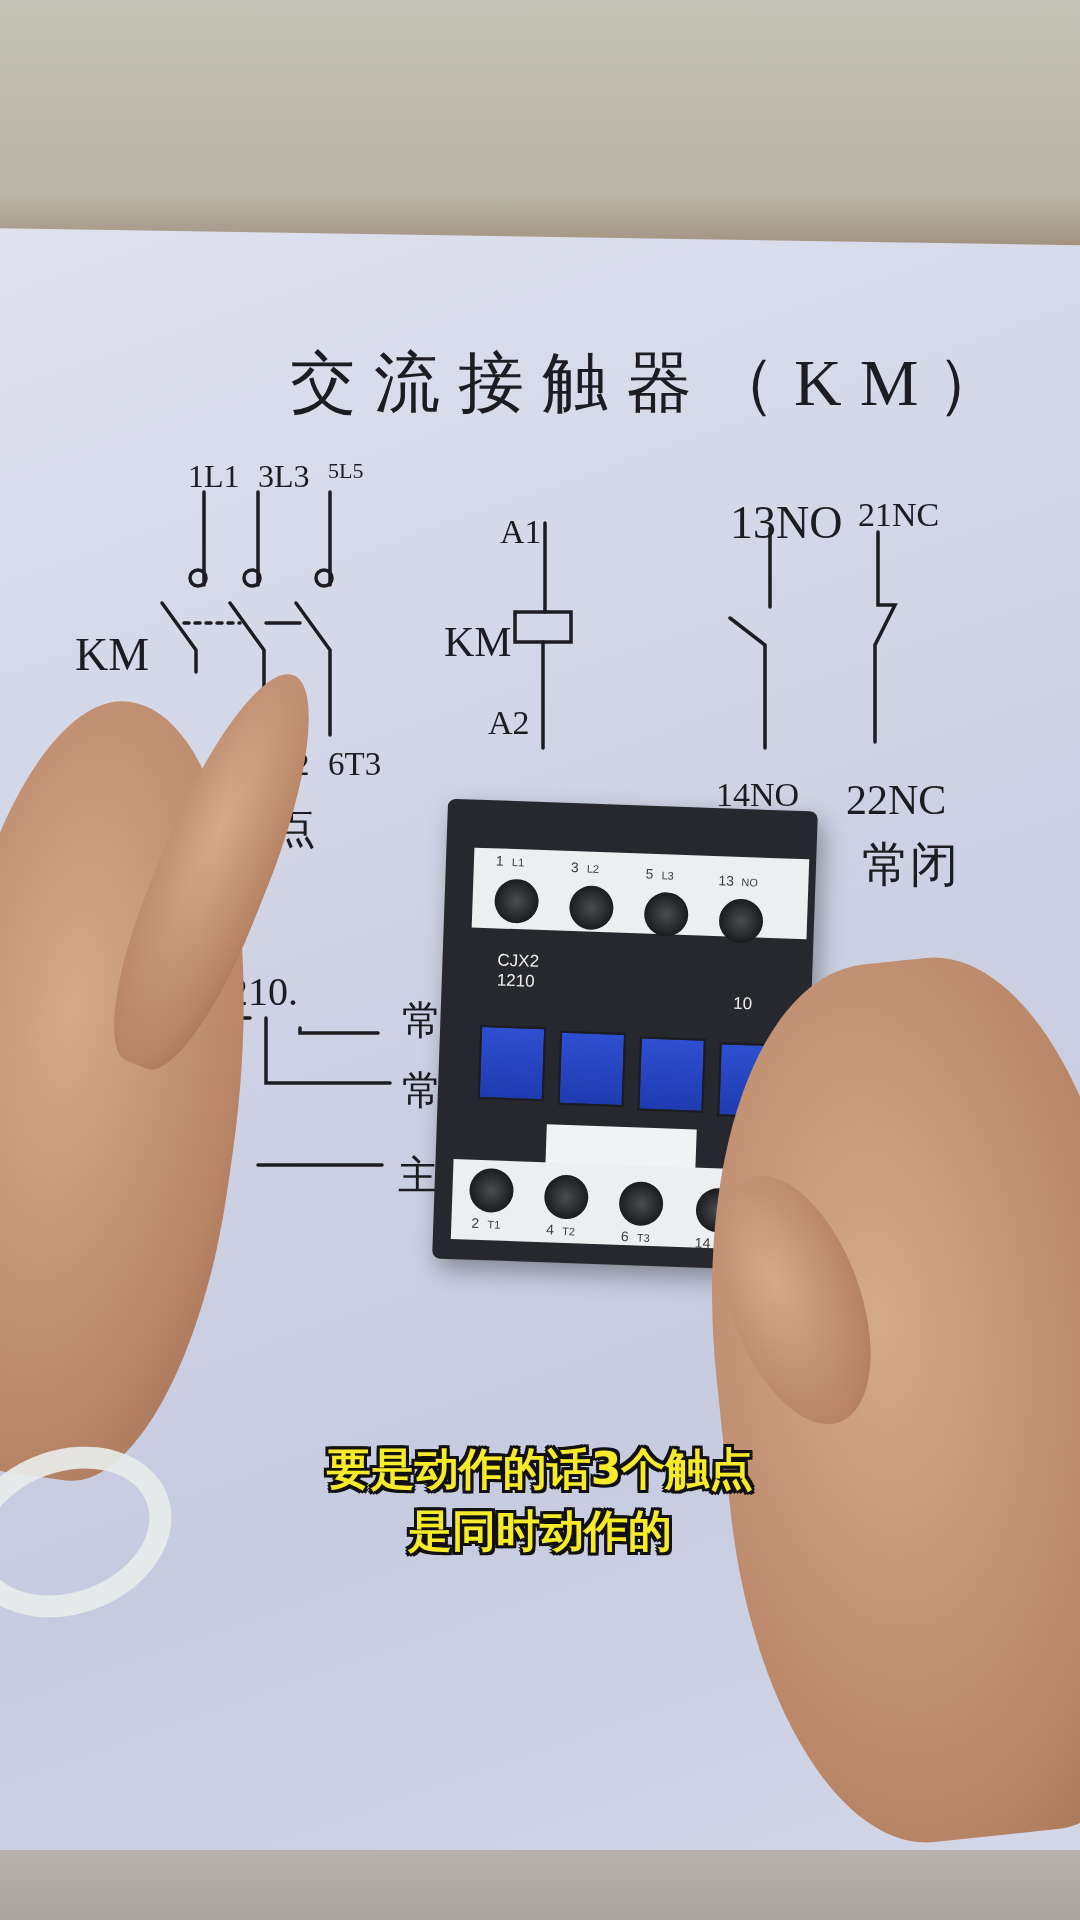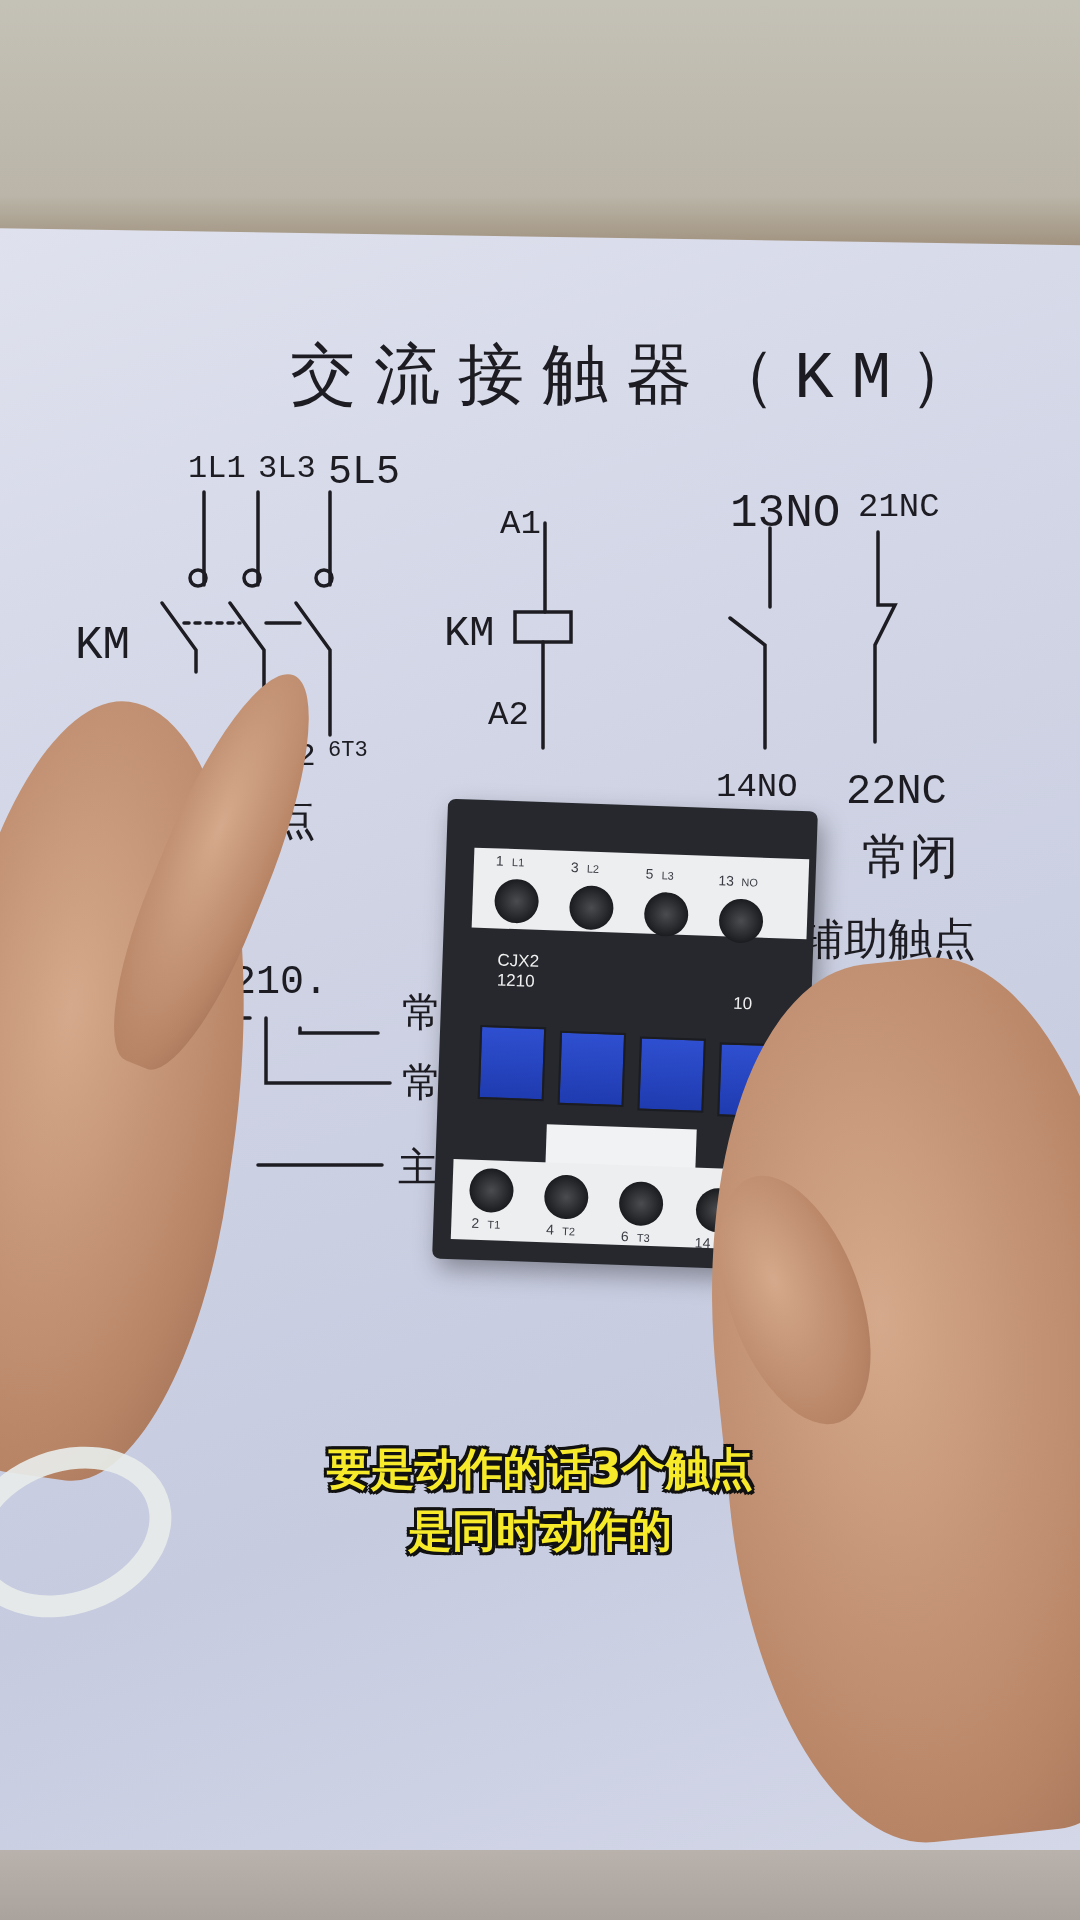--- a/index.html
+++ b/index.html
@@ -5,21 +5,21 @@
   html, body { margin:0; padding:0; }
   body { width:1080px; height:1920px; overflow:hidden; position:relative; background:#bdb8ad; font-family:"DejaVu Sans", sans-serif; }
   .scene { position:absolute; inset:0; overflow:hidden; }
   .wall { position:absolute; left:0; top:0; width:1080px; height:280px;
     background:linear-gradient(180deg,#c4c1b6 0%,#bab5a8 70%,#8f7a62 100%); }
   .paper { position:absolute; left:-20px; top:228px; width:1140px; height:1640px;
     background:linear-gradient(160deg,#dfe1ee 0%,#cfd3e4 40%,#c6cbe0 70%,#d4d8e8 100%);
     transform:rotate(0.9deg); transform-origin:0 0; }
   .table-edge { position:absolute; left:0; top:1850px; width:1080px; height:70px;
     background:linear-gradient(180deg,#b9b1ab,#aaa39d); }
-  .hw { position:absolute; color:#1c1c22; font-family:Liberation Mono, monospace; font-weight:400; white-space:nowrap; }
+  .hw { position:absolute; color:#1c1c22; font-family:Liberation Serif, serif; font-weight:400; white-space:nowrap;margin-top:8px; }
   .hw-title { left:290px; top:330px; font-size:66px; letter-spacing:18px; }
   svg.draw { position:absolute; left:0; top:0; width:1080px; height:1920px; }
   .hand { position:absolute; background:radial-gradient(ellipse at 40% 40%,#d5a98b,#b88466 70%,#9a6b52); }
   .device { position:absolute; left:440px; top:805px; width:370px; height:460px;
     transform:rotate(2deg); }
   .dev-body { position:absolute; inset:0; background:#26282d; border-radius:8px; box-shadow:6px 10px 24px rgba(0,0,0,0.35); }
   .dev-topstrip { position:absolute; left:28px; top:48px; width:335px; height:80px; background:#eceef0; }
   .dev-botstrip { position:absolute; left:18px; top:360px; width:330px; height:80px; background:#eceef0; }
   .dev-mid { position:absolute; left:110px; top:322px; width:150px; height:48px; background:#f1f2f3; }
   .screw { position:absolute; width:44px; height:44px; border-radius:50%; background:radial-gradient(circle,#4a4c50 0%,#1b1c1f 70%); }
@@ -38,36 +38,35 @@
 
 <div class="scene">
   <div class="wall"></div>
   <div class="paper"></div>
   <div class="table-edge"></div>
 
   <div class="hw hw-title">交流接触器（KM）</div>
 
   <div class="hw" style="left:188px;top:450px;font-size:32px;">1L1</div>
   <div class="hw" style="left:258px;top:450px;font-size:32px;">3L3</div>
-  <div class="hw" style="left:328px;top:450px;font-size:40px;">5L5</div>
+  <div class="hw" style="left:328px;top:450px;font-size:22px;">5L5</div>
   <div class="hw" style="left:75px;top:620px;font-size:46px;">KM</div>
   <div class="hw" style="left:258px;top:738px;font-size:32px;">4T2</div>
-  <div class="hw" style="left:328px;top:738px;font-size:22px;">6T3</div>
+  <div class="hw" style="left:328px;top:738px;font-size:33px;">6T3</div>
   <div class="hw" style="left:228px;top:790px;font-size:44px;">触点</div>
 
   <div class="hw" style="left:500px;top:505px;font-size:34px;">A1</div>
   <div class="hw" style="left:444px;top:610px;font-size:42px;">KM</div>
   <div class="hw" style="left:488px;top:696px;font-size:34px;">A2</div>
 
   <div class="hw" style="left:730px;top:488px;font-size:46px;">13NO</div>
   <div class="hw" style="left:858px;top:488px;font-size:34px;">21NC</div>
   <div class="hw" style="left:716px;top:768px;font-size:34px;">14NO</div>
   <div class="hw" style="left:846px;top:768px;font-size:42px;">22NC</div>
   <div class="hw" style="left:862px;top:825px;font-size:48px;">常闭</div>
-  <div class="hw" style="left:800px;top:910px;font-size:44px;">辅助触点</div>
 
   <div class="hw" style="left:208px;top:960px;font-size:40px;">1210.</div>
   <div class="hw" style="left:402px;top:985px;font-size:40px;">常</div>
   <div class="hw" style="left:402px;top:1055px;font-size:40px;">常</div>
   <div class="hw" style="left:398px;top:1140px;font-size:40px;">主</div>
 
   <svg class="draw" viewBox="0 0 1080 1920">
     <g stroke="#1c1c22" stroke-width="3.5" fill="none" stroke-linecap="round">
 
       <path d="M204 492 V585 M258 492 V585 M330 492 V585"></path>

